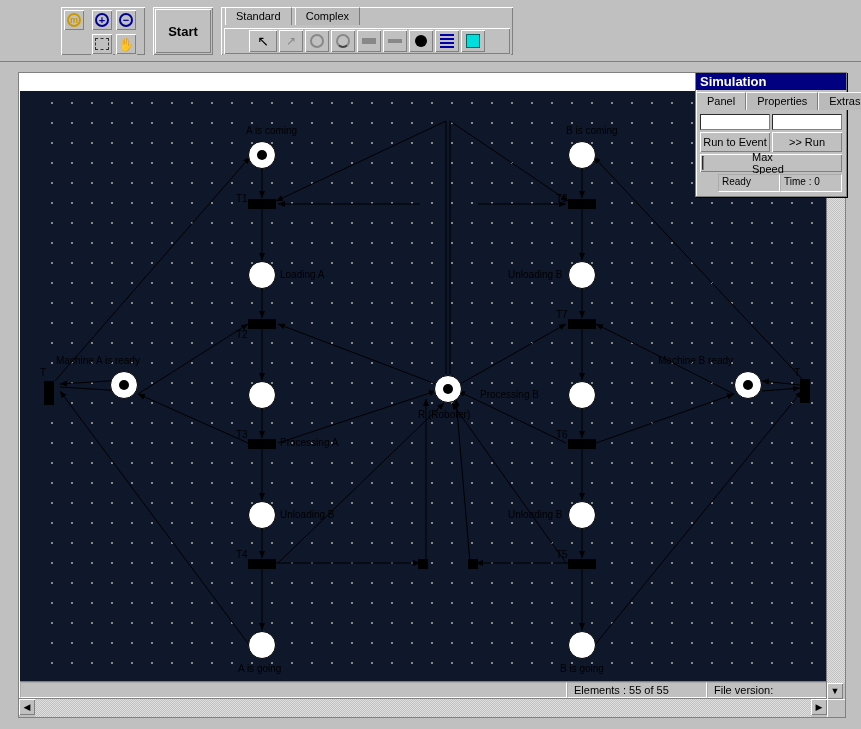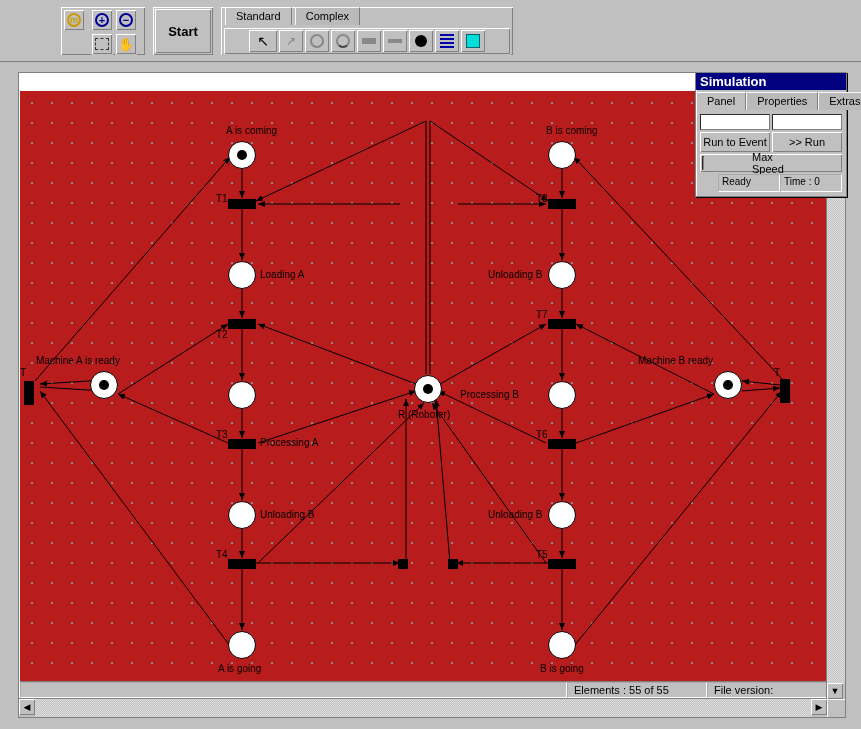--- a/index.html
+++ b/index.html
@@ -66,21 +66,22 @@
     color:#d8d8d8;
     font-size:11px;
     padding-left:20px;
     position:relative;
     box-sizing:border-box;
   }
   .doc-canvas-wrap {
     position:absolute;
     left:1px; top:18px; right:18px; bottom:36px;
     overflow:hidden;
-    background:#b91c1c;
+    background:#0f172a;
+    padding-left:20px;
   }
   .doc-canvas {
     position:relative;
     width:100%; height:100%;
     background-image: radial-gradient(#888 1px, transparent 1px);
     background-size:20px 20px;
     background-position: 2px 2px;
   }
   .statusbar {
     position:absolute;

